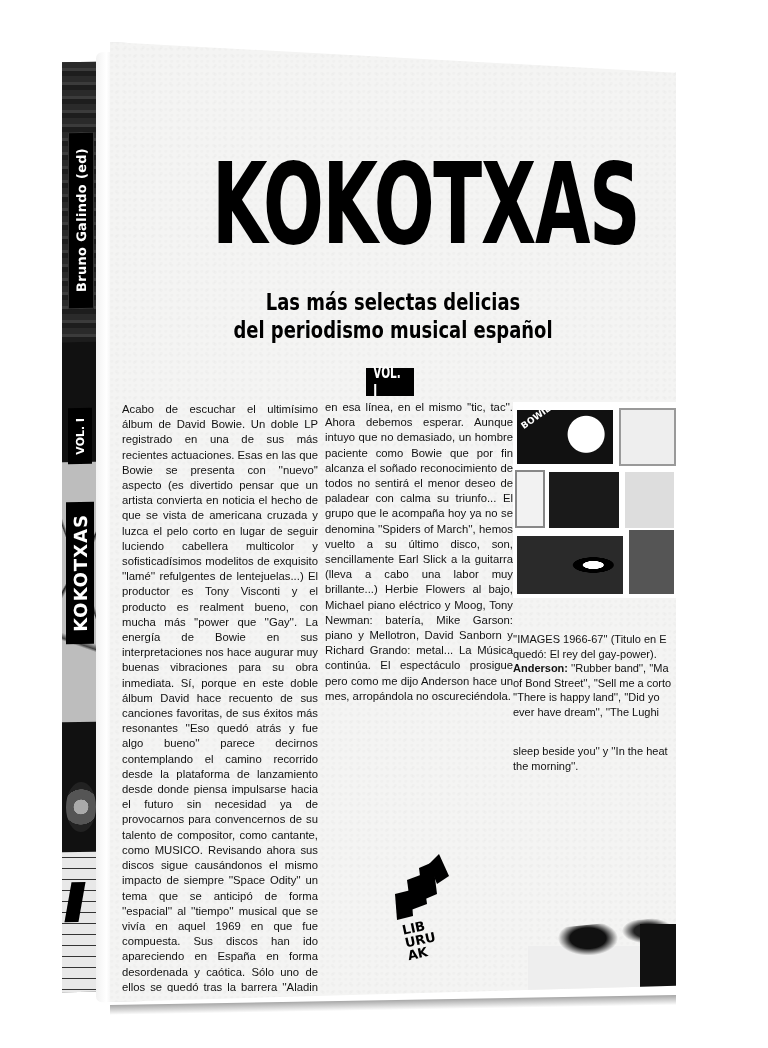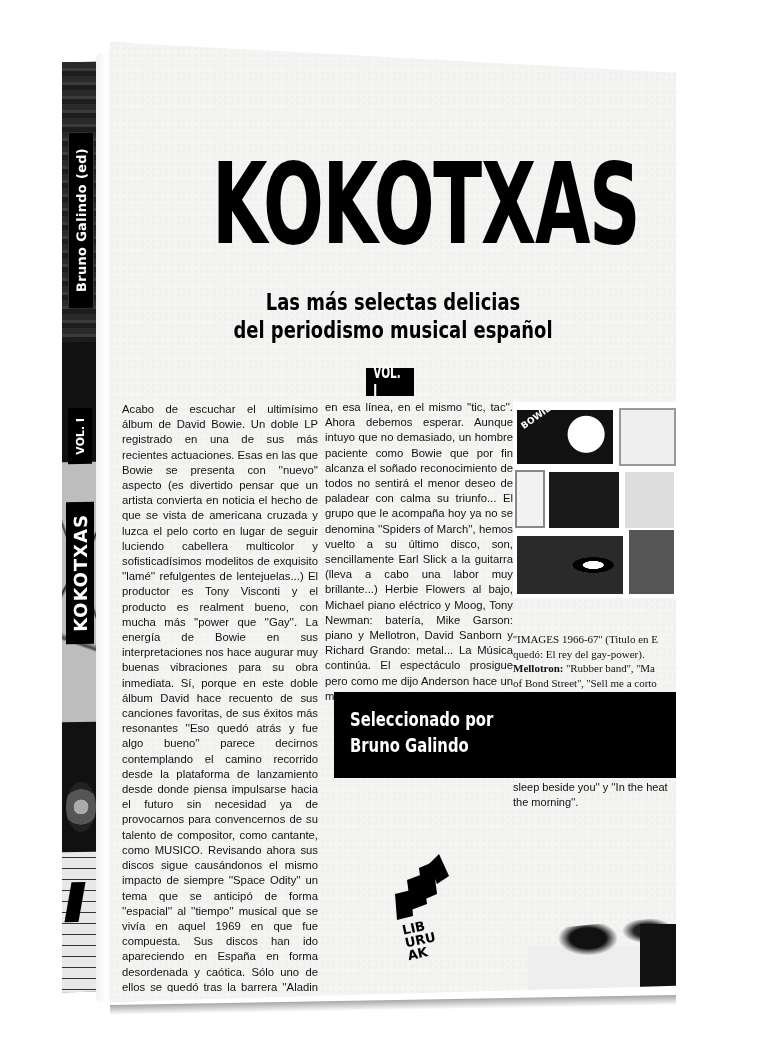--- a/index.html
+++ b/index.html
@@ -100,21 +100,21 @@
   }
   .vol-badge span { transform:scaleX(0.7); display:inline-block; }
 
   .col {
     position:absolute; color:#111;
     font-family:"Liberation Sans", sans-serif; font-size:11.3px; line-height:15.2px;
     text-align:justify; hyphens:auto;
   }
   .col1 { left:12px; top:360px; width:196px; height:590px; overflow:hidden; }
   .col2 { left:215px; top:358px; width:188px; }
-  .col3 { left:403px; top:590px; width:165px; overflow:hidden; white-space:nowrap; font-size:11px; line-height:14.5px;font-family:Liberation Serif, serif; }
+  .col3 { left:403px; top:590px; width:165px; overflow:hidden; white-space:nowrap; font-size:11px; line-height:14.5px; }
   .col3 p { margin:0; }
   .col p { margin:0; }
   .bold { font-weight:bold; }
 
   .comic {
     position:absolute; left:403px; top:360px; width:163px; height:196px;
     background:#fff; overflow:hidden;
   }
   .panel { position:absolute; background:#111; border:2px solid #fff; box-sizing:border-box; }
   .p1 { left:2px; top:6px; width:100px; height:58px; background:radial-gradient(circle at 72% 45%, #fff 0 18px, #111 19px); }
@@ -132,21 +132,21 @@
   .editor-band {
     position:absolute; left:224px; top:650px; width:342px; height:86px;
     background:#000; clip-path:polygon(0 0,100% -2%,100% 100%,0 104%);
   }
   .editor-text {
     position:absolute; left:16px; top:14px; color:#fff;
     font-family:"DejaVu Sans", sans-serif; font-weight:bold;
     font-size:19px; line-height:26px;
     transform:scaleX(0.78); transform-origin:left top; white-space:nowrap;
   }
-  .col3b { position:absolute; left:403px; top:738px; width:165px; font-size:11px; line-height:14.5px; white-space:nowrap; overflow:hidden; }
+  .col3b { position:absolute; left:403px; top:702px; width:165px; font-size:11px; line-height:14.5px; white-space:nowrap; overflow:hidden; }
 
   .hair {
     position:absolute; left:418px; top:874px; width:150px; height:74px;
     background:
       radial-gradient(ellipse at 40% 30%, #111 0 18px, transparent 30px),
       radial-gradient(ellipse at 80% 20%, #222 0 14px, transparent 26px),
       linear-gradient(180deg, transparent 30px, #eee 30px);
     clip-path:polygon(0 20%, 100% 0, 100% 100%, 0 100%);
   }
   .hair-dark { position:absolute; left:530px; top:882px; width:38px; height:70px; background:#111; }
@@ -211,32 +211,26 @@
     <div class="panel p4"></div>
     <div class="panel p5"></div>
     <div class="panel p6"></div>
     <div class="panel p7"></div>
     <div class="comic-label">BOWIE</div>
   </div>
 
   <div class="col col3">
     <p>''IMAGES 1966-67'' (Titulo en E</p>
     <p>quedó: El rey del gay-power).</p>
-    <p><span class="bold">Mellotron:</span><span> ''Rubber band'', ''Ma</span></p>
+    <p><span class="bold">Anderson:</span><span> ''Rubber band'', ''Ma</span></p>
     <p>of Bond Street'', ''Sell me a corto</p>
     <p>''There is happy land'', ''Did yo</p>
     <p>ever have dream'', ''The Lughi</p>
   </div>
 
-  <div class="editor-band">
-    <div class="editor-text">
-      <div>Seleccionado por</div>
-      <div>Bruno Galindo</div>
-    </div>
-  </div>
 
   <div class="col col3b">
     <p>sleep beside you'' y ''In the heat</p>
     <p>the morning''.</p>
   </div>
 
   <div class="logo">
     <svg width="70" height="72" viewBox="0 0 70 72">
       <polygon points="2,40 18,36 20,62 4,66" fill="#000"></polygon>
       <polygon points="14,26 30,20 34,50 18,56" fill="#000"></polygon>

